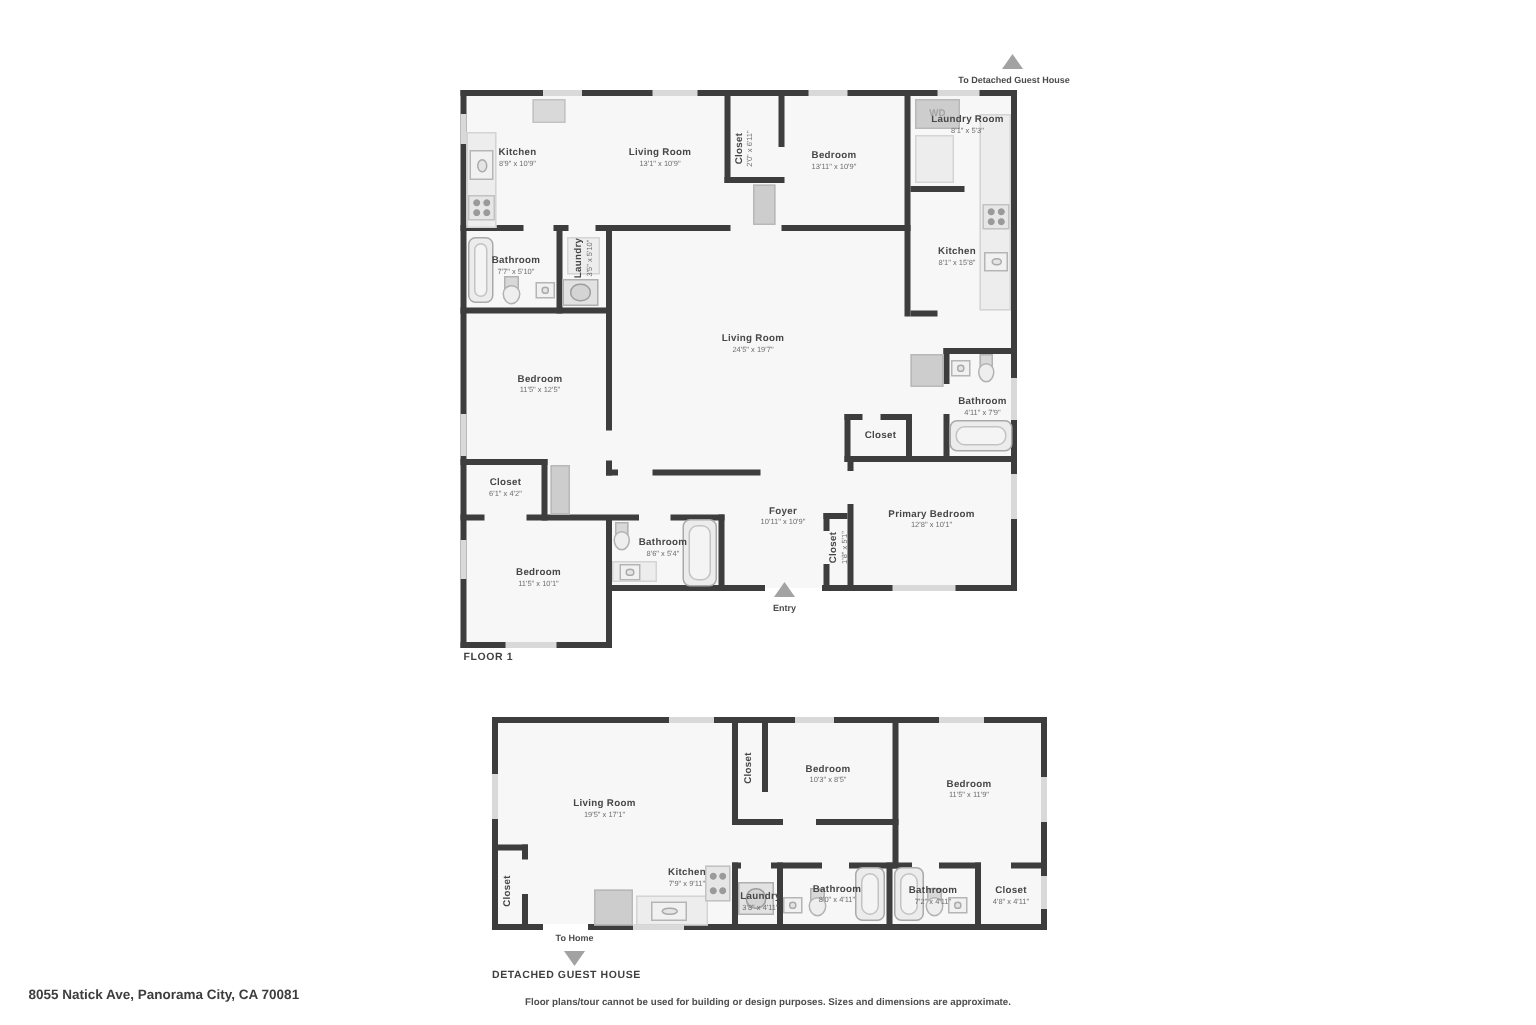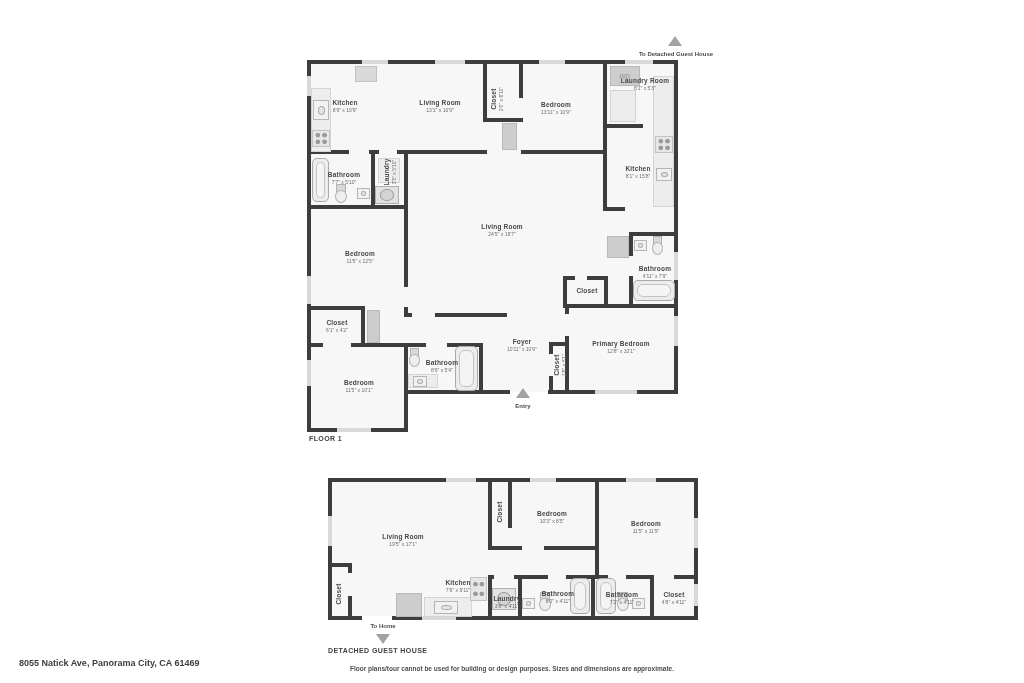--- a/index.html
+++ b/index.html
@@ -296,16 +296,16 @@
   <div class="tri up" style="left:516px;top:388px"></div>
   <div class="smalldir" style="left:503px;top:403px;width:40px">Entry</div>
 
   <div class="caption" style="left:309px;top:435px">FLOOR 1</div>
 
   <div class="smalldir" style="left:360px;top:623px;width:46px">To Home</div>
   <div class="tri down" style="left:376px;top:634px"></div>
 
   <div class="caption" style="left:328px;top:647px">DETACHED GUEST HOUSE</div>
 
-  <div class="address">8055 Natick Ave, Panorama City, CA 61469</div>
+  <div class="address">8055 Natick Ave, Panorama City, CA 70081</div>
   <div class="disclaimer">Floor plans/tour cannot be used for building or design purposes. Sizes and dimensions are approximate.</div>
 
 </div>
 
 </body></html>

